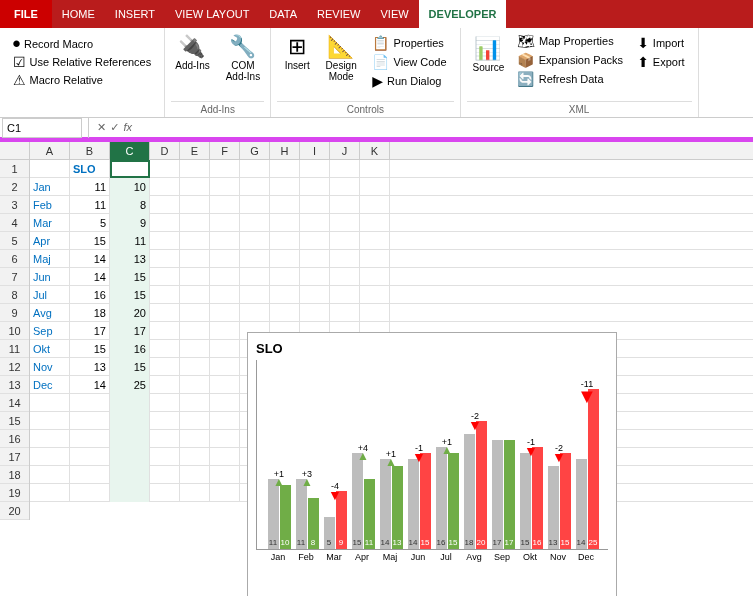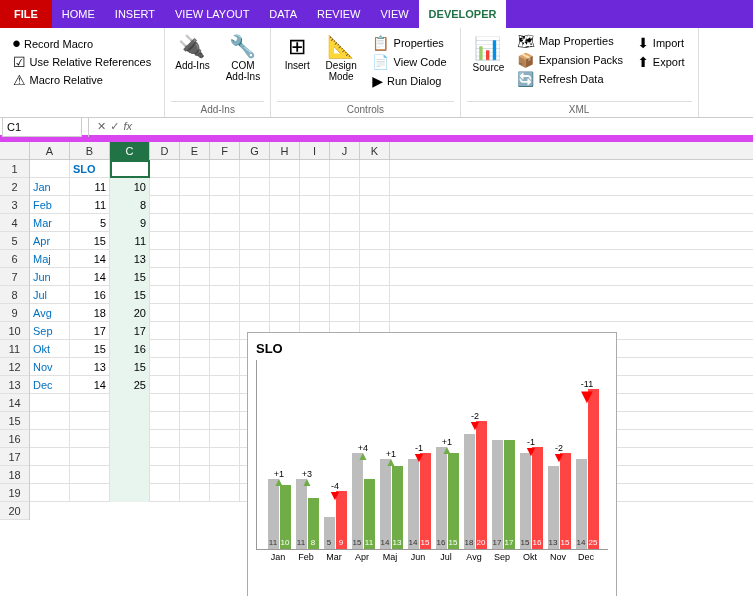--- a/index.html
+++ b/index.html
@@ -1,17 +1,17 @@
 <!DOCTYPE html>
 <html><head>
   <meta charset="utf-8">
   <style>
     * { box-sizing: border-box; margin: 0; padding: 0; }
     body { font-family: 'Segoe UI', Arial, sans-serif; font-size: 11px; background: #fff; overflow: hidden; }
-    .ribbon-tabs { display: flex; background: #6d28d9; height: 28px; align-items: flex-end; }
+    .ribbon-tabs { display: flex; background: #b91c1c; height: 28px; align-items: flex-end; }
     .ribbon-tab {
       padding: 4px 10px;
       color: #fff;
       font-size: 11px;
       cursor: pointer;
       height: 100%;
       display: flex;
       align-items: center;
       border: none;
       background: transparent;
@@ -30,21 +30,21 @@
 
     .ribbon-btn { display: flex; flex-direction: column; align-items: center; cursor: pointer; padding: 2px 4px; border-radius: 2px; min-width: 40px; }
     .ribbon-btn-icon { font-size: 22px; }
     .ribbon-btn-label { font-size: 10px; text-align: center; word-break: break-word; max-width: 50px; }
 
     .ribbon-group-vert { display: flex; flex-direction: column; justify-content: center; padding: 2px 4px; }
     .ribbon-item-small { display: flex; align-items: center; gap: 4px; cursor: pointer; padding: 1px 3px; border-radius: 2px; white-space: nowrap; font-size: 11px; }
     .ribbon-item-small .icon { font-size: 14px; }
 
     
-    .formula-bar { display: flex; align-items: center; height: 24px; border-bottom: 7px solid #d946ef; background: #fff; }
+    .formula-bar { display: flex; align-items: center; height: 24px; border-bottom: 5px solid #d946ef; background: #fff; }
     .name-box { width: 80px; border: 1px solid #ccc; height: 20px; margin: 2px; padding: 0 4px; font-size: 11px; }
     .formula-divider { width: 1px; background: #ccc; height: 20px; margin: 2px 4px; }
     .formula-icons { display: flex; gap: 4px; padding: 0 4px; color: #666; }
     .formula-input { flex: 1; border: none; outline: none; font-size: 11px; padding: 0 4px; }
     .col-headers { display: flex; height: 18px; background: #f2f2f2; border-bottom: 1px solid #ccc; }
     .row-col-corner { width: 30px; min-width: 30px; border-right: 1px solid #ccc; background: #f2f2f2; }
     .col-header { display: flex; align-items: center; justify-content: center; border-right: 1px solid #ccc; font-size: 11px; color: #333; height: 18px; }
     .col-header.selected { background: #217346; color: #fff; }
 
     .spreadsheet-body { display: flex; flex: 1; overflow: hidden; }

